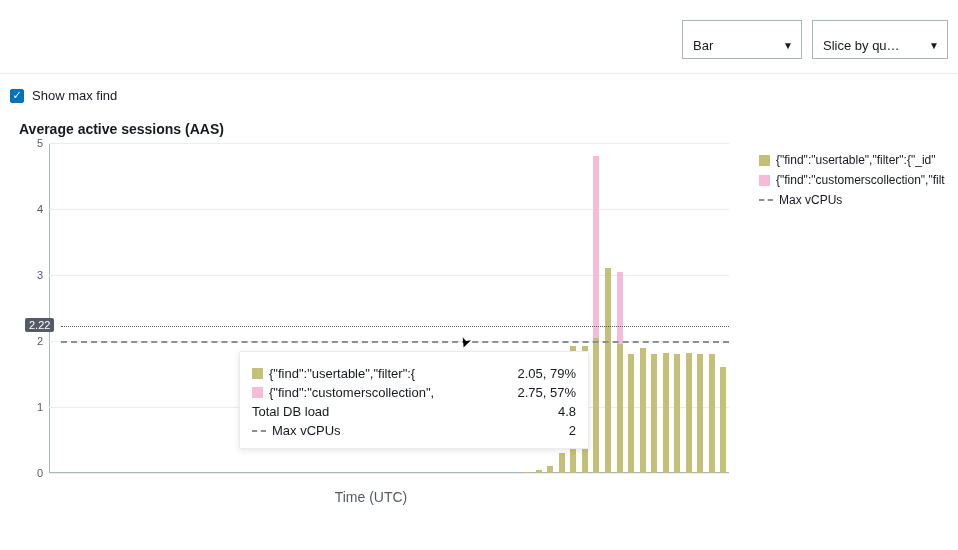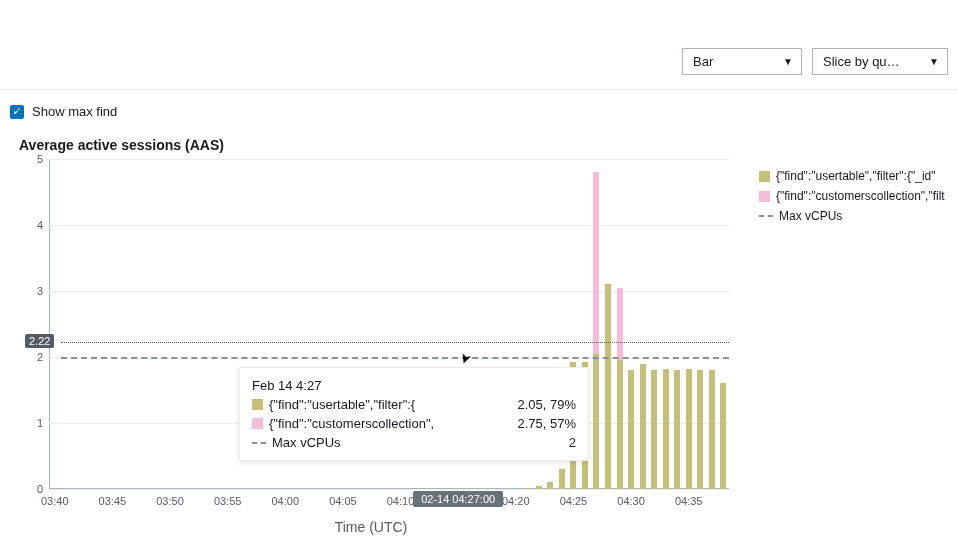--- a/index.html
+++ b/index.html
@@ -47,23 +47,22 @@
     gap: 10px;
     padding-top: 14px;
   }
   .select {
     display: flex;
     align-items: center;
     justify-content: space-between;
     border: 1px solid #aab7b8;
     background: #fff;
     font-size: 13px;
-    padding: 5px 8px 5px 10px;
+    padding: 17px 8px 5px 10px;
     cursor: pointer;
-    margin-top: 28px;
   }
   .select .caret {
     margin-left: 26px;
     font-size: 10px;
     color: var(--text);
   }
   .select.wide { width: 120px; }
   .select.slicer { width: 136px; white-space: nowrap; overflow: hidden; }
 
   
@@ -315,58 +314,48 @@
             <div class="bar" style="left: 671.237px;">
               <div class="seg a" style="height: 105.6px;"></div>
             </div>
           </div>
           <div class="hline maxvcpu" style="top: 198px;"></div>
           <div class="hline avg" style="top: 183.48px;">
             <span class="badge">2.22</span>
           </div>
           <div class="cursor" style="left: 411.153px; top: 192px; transform: rotate(110deg);">➤</div>
           <div class="tooltip" style="left: 190px; top: 208px;">
-            <h4>Feb 14 4:27</h4>
             <div class="row">
               <span class="lead">
                 <span class="sw a"></span>
                 <span>{"find":"usertable","filter":{</span>
               </span>
               <span class="val">2.05, 79%</span>
             </div>
             <div class="row">
               <span class="lead">
                 <span class="sw b"></span>
                 <span>{"find":"customerscollection",</span>
               </span>
               <span class="val">2.75, 57%</span>
             </div>
             <div class="row">
               <span class="lead">
+                <span>Total DB load</span>
+              </span>
+              <span class="val">4.8</span>
+            </div>
+            <div class="row">
+              <span class="lead">
                 <span class="dash"></span>
                 <span>Max vCPUs</span>
               </span>
               <span class="val">2</span>
             </div>
           </div>
-        </div>
-      <div class="xticks" id="xticks">
-          <div class="xtick" style="left: 5.76271px;">03:40</div>
-          <div class="xtick" style="left: 63.3898px;">03:45</div>
-          <div class="xtick" style="left: 121.017px;">03:50</div>
-          <div class="xtick" style="left: 178.644px;">03:55</div>
-          <div class="xtick" style="left: 236.271px;">04:00</div>
-          <div class="xtick" style="left: 293.898px;">04:05</div>
-          <div class="xtick" style="left: 351.525px;">04:10</div>
-          <div class="xtick" style="left: 409.153px;">04:15</div>
-          <div class="xtick" style="left: 466.78px;">04:20</div>
-          <div class="xtick" style="left: 524.407px;">04:25</div>
-          <div class="xtick" style="left: 582.034px;">04:30</div>
-          <div class="xtick" style="left: 639.661px;">04:35</div>
-          <div class="tick-bubble" style="left: 409.153px;">02-14 04:27:00</div>
         </div>
       <div class="xlabel">Time (UTC)</div>
     </div>
 
     <div class="legend">
       <div class="item">
         <span class="sw a"></span>
         <span>{"find":"usertable","filter":{"_id"</span>
       </div>
       <div class="item">

